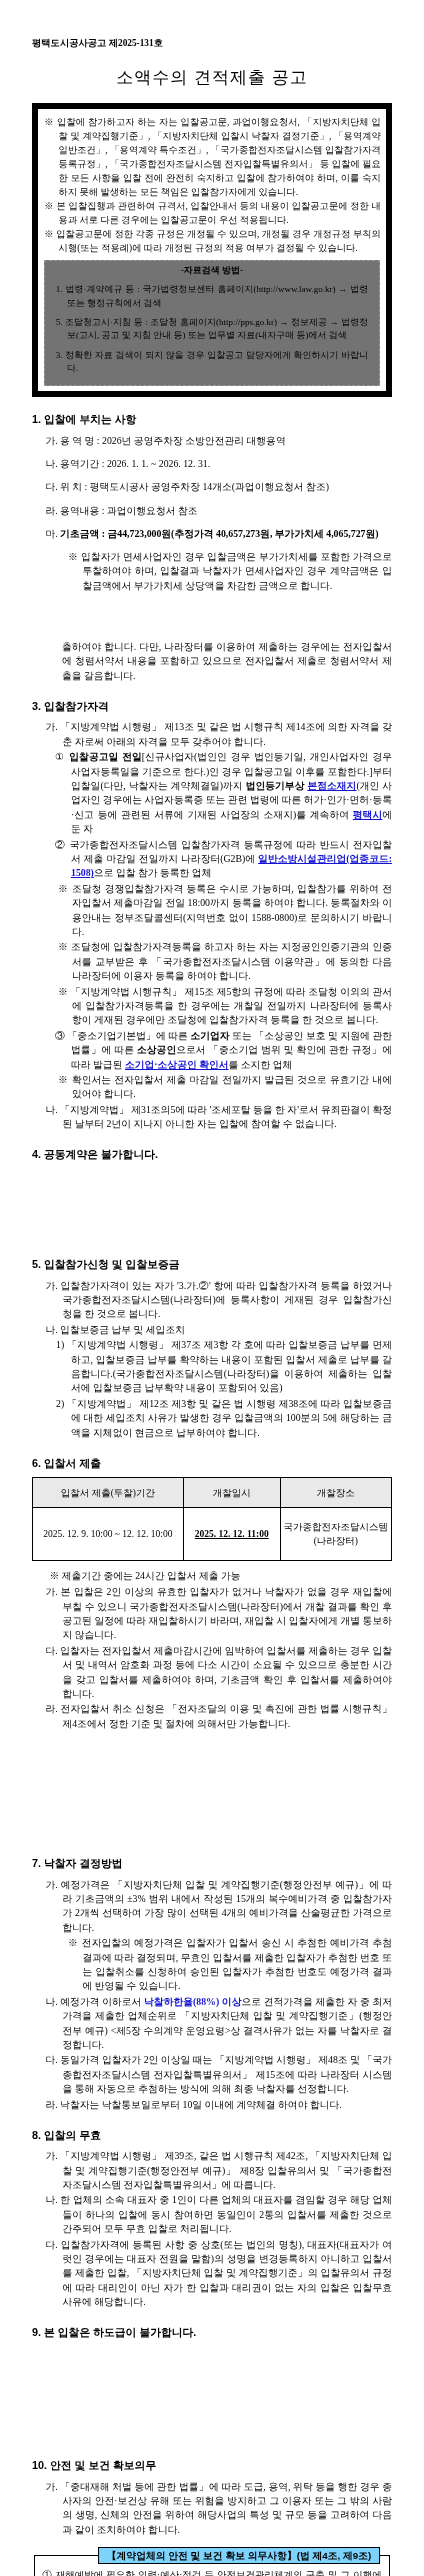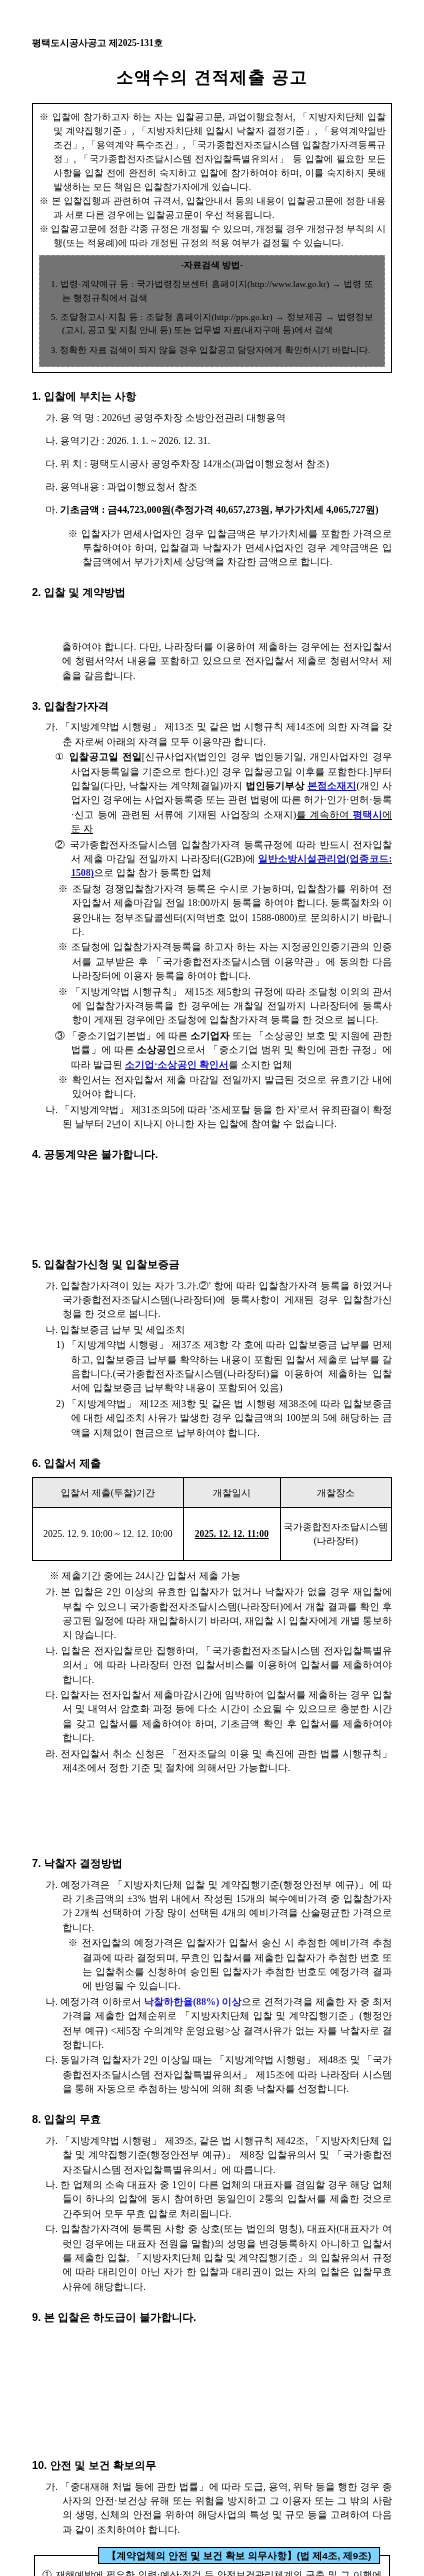--- a/index.html
+++ b/index.html
@@ -12,30 +12,30 @@
   .page > :first-child { margin-top:0; }
   .pg1 { padding-top:36px; }
   .pg2 { padding-top:39px; }
   .pg3 { padding-top:55px; }
   .pg4 { padding-top:53px; }
   .pg5 { padding-top:54px; }
 
   p { margin:0; }
   .doc-no { font-size:9.3px; font-weight:bold; }
   .title {
-    font-size:17px; font-weight:bold; text-align:center;
+    font-size:17px; font-weight:normal; text-align:center;
     margin:20.6px 0 0; letter-spacing:1px;
     font-family:"Liberation Sans","DejaVu Sans",sans-serif;
   }
   h2 {
     font-size:10.8px; font-weight:bold; margin:15.5px 0 7.2px;
     font-family:"Liberation Sans","DejaVu Sans",sans-serif;
   }
 
-  .notice-box { margin-top:17.5px; border:1px solid #000000; padding:6.2px 5.2px 4.1px; font-size:9.3px; line-height:14px; }
+  .notice-box { margin-top:17.5px; border:6px solid #000000; padding:6.2px 5.2px 4.1px; font-size:9.3px; line-height:14px; }
   .nb { margin:0 0 0 1px; padding-left:14.4px; text-indent:-14.4px; text-align:justify; }
   .search-box { margin:4.6px 1px 1px; border:1px dashed #9a9a9a; background:#737373; padding:3.1px 4.6px; font-size:9px; line-height:13.4px; }
   .sb-title { text-align:center; font-weight:bold; margin:0; }
   .sb-item { margin:6px; padding-left:11.3px; text-indent:-11.3px; text-align:justify; }
 
   .s1i  { margin:0 0 8.8px 13.4px; }
   .p0   { margin:1px 0 1px 13.4px; padding-left:17px; text-indent:-17px; text-align:justify; }
   .pp0  { margin:1px 0 1px 30px; text-align:justify; }
   .p0n  { margin:1px 0 1px 36px; padding-left:14.4px; text-indent:-14.4px; text-align:justify; }
   .p0m  { margin:2.1px 0 2.1px 17.5px; padding-left:14.4px; text-indent:-14.4px; }
@@ -55,21 +55,21 @@
     position:absolute; top:-8.8px; left:50%; transform:translateX(-50%);
     background:#7dd3fc; border:0.5px solid #000; padding:1px 7.7px;
     font-weight:bold; white-space:nowrap; font-size:9.8px; line-height:13.4px;
     font-family:"Liberation Sans","DejaVu Sans",sans-serif;
     margin-left:27px;
   }
   .safety-box { padding:12.4px 7.2px 5.2px; }
   .bx { margin:0; padding-left:15.5px; text-indent:-15.5px; text-align:justify; line-height:14px; font-size:9.5px; }
 
   .sg-b  { font-weight:bold; }
-  .sg-u  { text-decoration:underline; }
+  .sg-u  { }
   .sg-l  { color:#1414d2; font-weight:bold; }
   .sg-lu { color:#1414d2; font-weight:bold; text-decoration:underline; }
 </style>
 </head>
 <body>
 
 <div>
 
   <section class="page pg1">
     <div class="doc-no">평택도시공사공고 제2025-131호</div>
@@ -97,21 +97,21 @@
 
     <h2>2. 입찰 및 계약방법</h2>
     <p class="p0"><span>가. 본 건은 </span><span class="sg-lu">총액입찰, 총액계약, 제한입찰(지역-평택시, 소기업·소상공인 제한), 소액수의 견적제출</span><span> 대상입니다.</span></p>
 
   </section>
 
   <section class="page pg2">
     <p class="pp0">출하여야 합니다. 다만, 나라장터를 이용하여 제출하는 경우에는 전자입찰서에 청렴서약서 내용을 포함하고 있으므로 전자입찰서 제출로 청렴서약서 제출을 갈음합니다.</p>
 
     <h2>3. 입찰참가자격</h2>
-    <p class="p0">가. 「지방계약법 시행령」 제13조 및 같은 법 시행규칙 제14조에 의한 자격을 갖춘 자로써 아래의 자격을 모두 이용약관 합니다.</p>
+    <p class="p0">가. 「지방계약법 시행령」 제13조 및 같은 법 시행규칙 제14조에 의한 자격을 갖춘 자로써 아래의 자격을 모두 갖추어야 합니다.</p>
     <p class="p1"><span>① </span><span class="sg-b">입찰공고일 전일</span><span>[신규사업자(법인인 경우 법인등기일, 개인사업자인 경우 사업자등록일을 기준으로 한다.)인 경우 입찰공고일 이후를 포함한다.]부터 입찰일(다만, 낙찰자는 계약체결일)까지 </span><span class="sg-b">법인등기부상</span><span> </span><span class="sg-lu">본점소재지</span><span>(개인 사업자인 경우에는 사업자등록증 또는 관련 법령에 따른 허가·인가·면허·등록·신고 등에 관련된 서류에 기재된 사업장의 소재지)</span><span class="sg-u">를 계속하여 </span><span class="sg-lu">평택시</span><span class="sg-u">에 둔 자</span></p>
     <p class="p1"><span>② 국가종합전자조달시스템 입찰참가자격 등록규정에 따라 반드시 전자입찰서 제출 마감일 전일까지 나라장터(G2B)에 </span><span class="sg-lu">일반소방시설관리업(업종코드: 1508)</span><span>으로 입찰 참가 등록한 업체</span></p>
     <p class="p1n">※ 조달청 경쟁입찰참가자격 등록은 수시로 가능하며, 입찰참가를 위하여 전자입찰서 제출마감일 전일 18:00까지 등록을 하여야 합니다. 등록절차와 이용안내는 정부조달콜센터(지역번호 없이 1588-0800)로 문의하시기 바랍니다.</p>
     <p class="p1n">※ 조달청에 입찰참가자격등록을 하고자 하는 자는 지정공인인증기관의 인증서를 교부받은 후 「국가종합전자조달시스템 이용약관」에 동의한 다음 나라장터에 이용자 등록을 하여야 합니다.</p>
     <p class="p1n">※ 「지방계약법 시행규칙」 제15조 제5항의 규정에 따라 조달청 이외의 관서에 입찰참가자격등록을 한 경우에는 개찰일 전일까지 나라장터에 등록사항이 게재된 경우에만 조달청에 입찰참가자격 등록을 한 것으로 봅니다.</p>
     <p class="p1"><span>③ 「중소기업기본법」에 따른 </span><span class="sg-b">소기업자</span><span> 또는 「소상공인 보호 및 지원에 관한 법률」에 따른 </span><span class="sg-b">소상공인</span><span>으로서 「중소기업 범위 및 확인에 관한 규정」에 따라 발급된 </span><span class="sg-lu">소기업·소상공인 확인서</span><span>를 소지한 업체</span></p>
     <p class="p1n">※ 확인서는 전자입찰서 제출 마감일 전일까지 발급된 것으로 유효기간 내에 있어야 합니다.</p>
     <p class="p0">나. 「지방계약법」 제31조의5에 따라 '조세포탈 등을 한 자'로서 유죄판결이 확정된 날부터 2년이 지나지 아니한 자는 입찰에 참여할 수 없습니다.</p>
 
     <h2>4. 공동계약은 불가합니다.</h2>
@@ -137,31 +137,31 @@
         <td class="b u">2025. 12. 12. 11:00</td>
         <td>
           <div>국가종합전자조달시스템</div>
           <div>(나라장터)</div>
         </td>
       </tr>
     </tbody>
       </table>
     <p class="p0m">※ 제출기간 중에는 24시간 입찰서 제출 가능</p>
     <p class="p0">가. 본 입찰은 2인 이상의 유효한 입찰자가 없거나 낙찰자가 없을 경우 재입찰에 부칠 수 있으니 국가종합전자조달시스템(나라장터)에서 개찰 결과를 확인 후 공고된 일정에 따라 재입찰하시기 바라며, 재입찰 시 입찰자에게 개별 통보하지 않습니다.</p>
-    <p class="p0">나. 입찰은 전자입찰로만 집행하며, 「국가종합전자조달시스템 전자입찰특별유의서」에 따라 나라장터 안전 입찰서비스를 이용하여 입찰서를 제출하여야 합니다.</p>
     <p class="p0">다. 입찰자는 전자입찰서 제출마감시간에 임박하여 입찰서를 제출하는 경우 입찰서 및 내역서 암호화 과정 등에 다소 시간이 소요될 수 있으므로 충분한 시간을 갖고 입찰서를 제출하여야 하며, 기초금액 확인 후 입찰서를 제출하여야 합니다.</p>
     <p class="p0">라. 전자입찰서 취소 신청은 「전자조달의 이용 및 촉진에 관한 법률 시행규칙」 제4조에서 정한 기준 및 절차에 의해서만 가능합니다.</p>
   </section>
 
   <section class="page pg4">
     <h2>7. 낙찰자 결정방법</h2>
     <p class="p0">가. 예정가격은 「지방자치단체 입찰 및 계약집행기준(행정안전부 예규)」에 따라 기초금액의 ±3% 범위 내에서 작성된 15개의 복수예비가격 중 입찰참가자가 2개씩 선택하여 가장 많이 선택된 4개의 예비가격을 산술평균한 가격으로 합니다.</p>
     <p class="p0n">※ 전자입찰의 예정가격은 입찰자가 입찰서 송신 시 추첨한 예비가격 추첨결과에 따라 결정되며, 무효인 입찰서를 제출한 입찰자가 추첨한 번호 또는 입찰취소를 신청하여 승인된 입찰자가 추첨한 번호도 예정가격 결과에 반영될 수 있습니다.</p>
     <p class="p0"><span>나. 예정가격 이하로서 </span><span class="sg-l">낙찰하한율(88%) 이상</span><span>으로 견적가격을 제출한 자 중 최저가격을 제출한 업체순위로 「지방자치단체 입찰 및 계약집행기준」(행정안전부 예규) &lt;제5장 수의계약 운영요령&gt;상 결격사유가 없는 자를 낙찰자로 결정합니다.</span></p>
     <p class="p0">다. 동일가격 입찰자가 2인 이상일 때는 「지방계약법 시행령」 제48조 및 「국가종합전자조달시스템 전자입찰특별유의서」 제15조에 따라 나라장터 시스템을 통해 자동으로 추첨하는 방식에 의해 최종 낙찰자를 선정합니다.</p>
+    <p class="p0">라. 낙찰자는 낙찰통보일로부터 10일 이내에 계약체결 하여야 합니다.</p>
 
     <h2>8. 입찰의 무효</h2>
     <p class="p0">가. 「지방계약법 시행령」 제39조, 같은 법 시행규칙 제42조, 「지방자치단체 입찰 및 계약집행기준(행정안전부 예규)」 제8장 입찰유의서 및 「국가종합전자조달시스템 전자입찰특별유의서」에 따릅니다.</p>
     <p class="p0">나. 한 업체의 소속 대표자 중 1인이 다른 업체의 대표자를 겸임할 경우 해당 업체들이 하나의 입찰에 동시 참여하면 동일인이 2통의 입찰서를 제출한 것으로 간주되어 모두 무효 입찰로 처리됩니다.</p>
     <p class="p0">다. 입찰참가자격에 등록된 사항 중 상호(또는 법인의 명칭), 대표자(대표자가 여럿인 경우에는 대표자 전원을 말함)의 성명을 변경등록하지 아니하고 입찰서를 제출한 입찰, 「지방자치단체 입찰 및 계약집행기준」의 입찰유의서 규정에 따라 대리인이 아닌 자가 한 입찰과 대리권이 없는 자의 입찰은 입찰무효 사유에 해당합니다.</p>
 
     <h2>9. 본 입찰은 하도급이 불가합니다.</h2>
   </section>
 
   <section class="page pg5">

